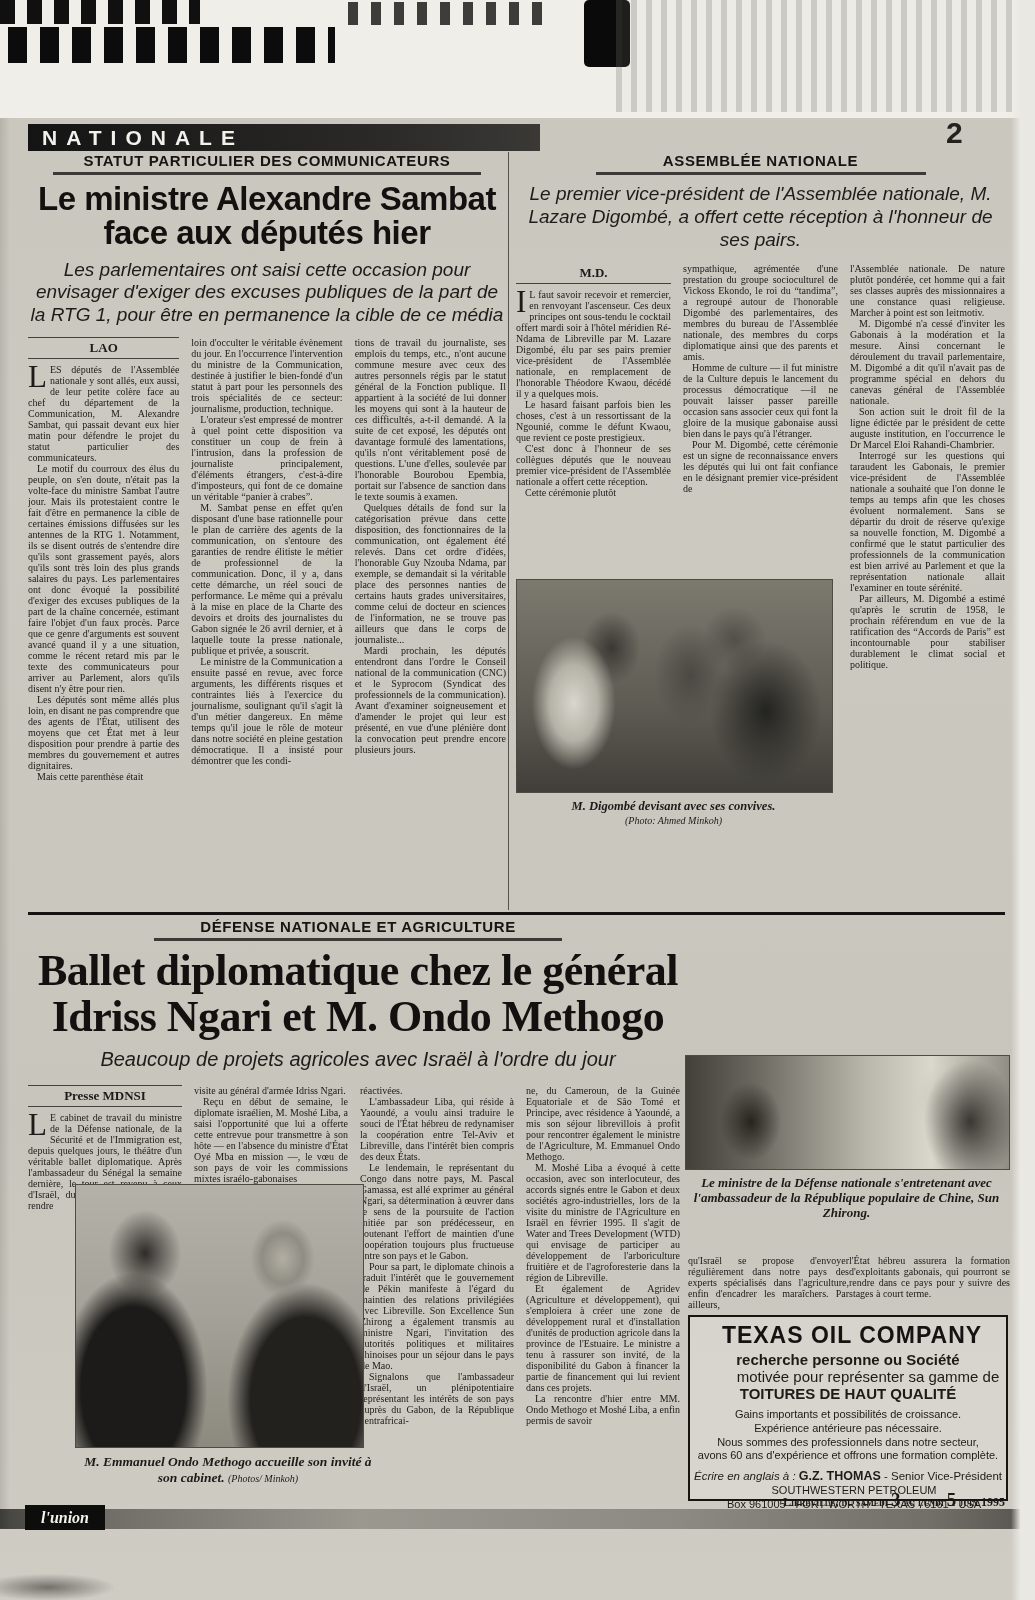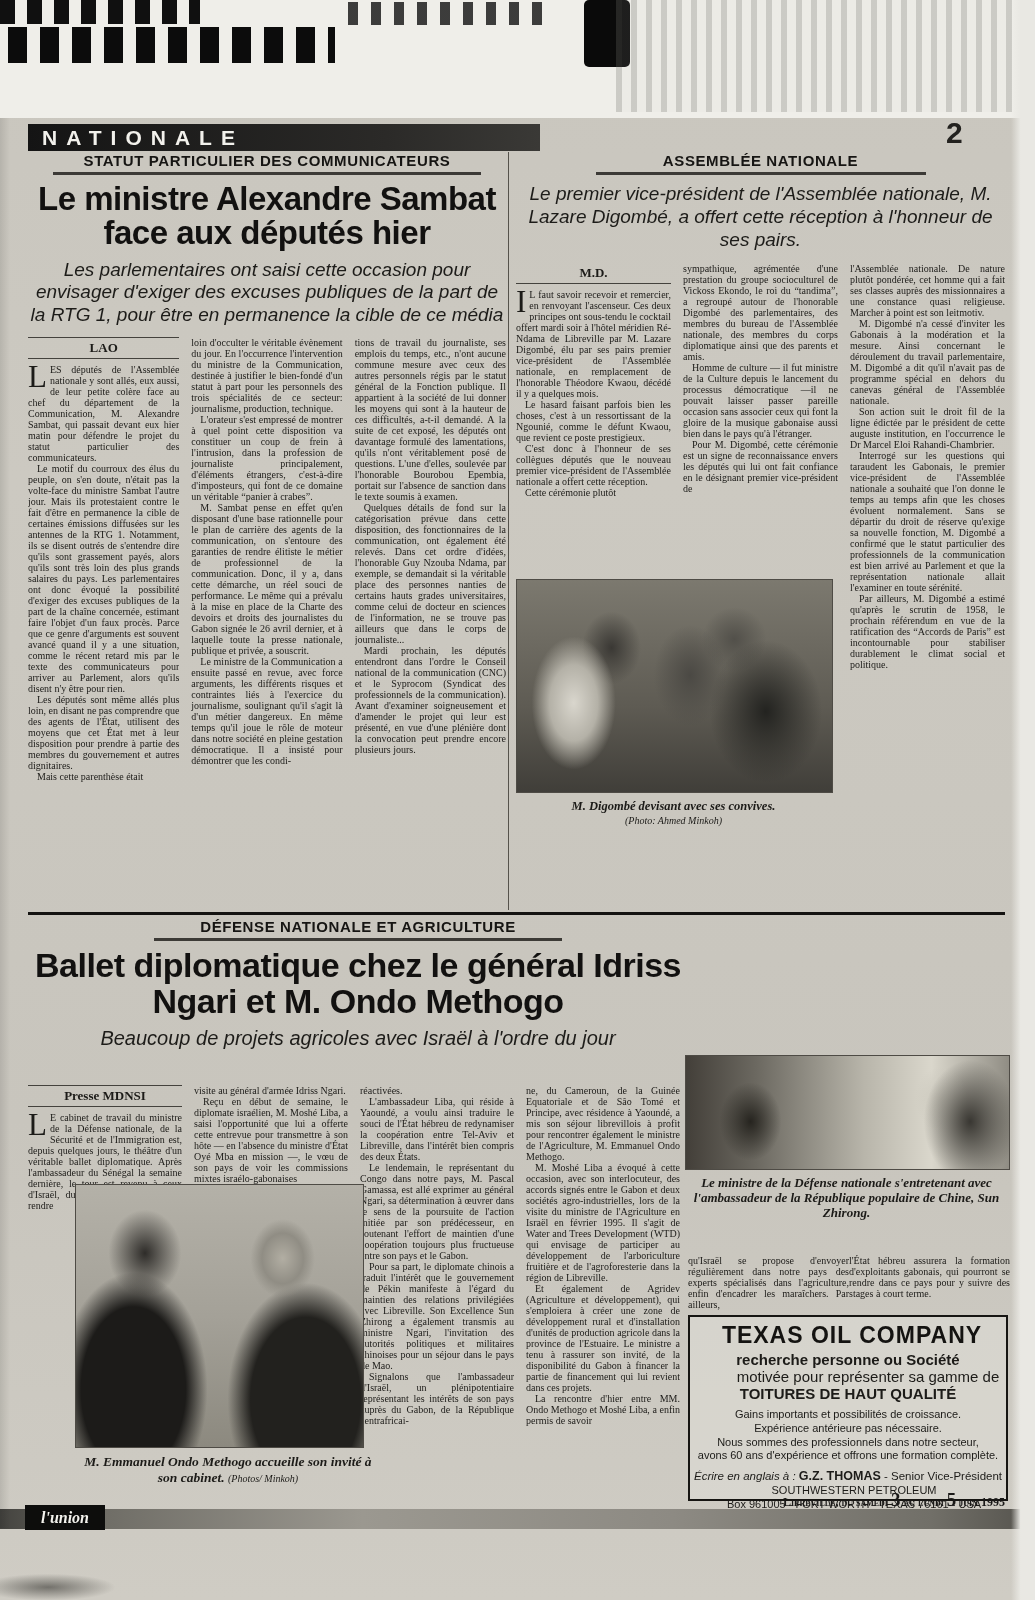--- a/index.html
+++ b/index.html
@@ -70,21 +70,21 @@
       radial-gradient(75px 95px at 79% 62%,#232320 0%,rgba(0,0,0,0) 75%),
       radial-gradient(46px 46px at 69% 28%,#52504a 0%,rgba(0,0,0,0) 70%),
       linear-gradient(180deg,#7c796f 0%,#5e5b53 60%,#403e39 100%);}
   .capA{left:0;top:536px;width:315px;font-size:12.5px;}
   .capA .credit{display:block;margin-top:1px;}
 
   
   .a3{left:28px;top:918px;width:980px;}
   .a3 .headwrap{width:660px;}
   .a3 .krule{width:408px;}
-  .a3 h1.head{font-size:34px;line-height:1.05;}
+  .a3 h1.head{font-size:44px;line-height:1.05;font-family:Liberation Serif, serif;}
   .a3 .standfirst{font-size:20px;}
   .a3 .cols{position:absolute;left:0;top:167px;width:652px;}
   .a3 .short1{height:112px;}
   .a3 .short2{height:116px;}
   .a3 .tall{height:408px;}
   .photoB{left:47px;top:266px;width:287px;height:262px;
     background:
       radial-gradient(52px 62px at 24% 26%,#2e2c29 0%,rgba(0,0,0,0) 70%),
       radial-gradient(95px 150px at 20% 78%,#1c1b19 0%,#1c1b19 55%,rgba(0,0,0,0) 78%),
       radial-gradient(46px 56px at 72% 28%,#b2aea3 0%,#908d84 45%,rgba(0,0,0,0) 70%),

